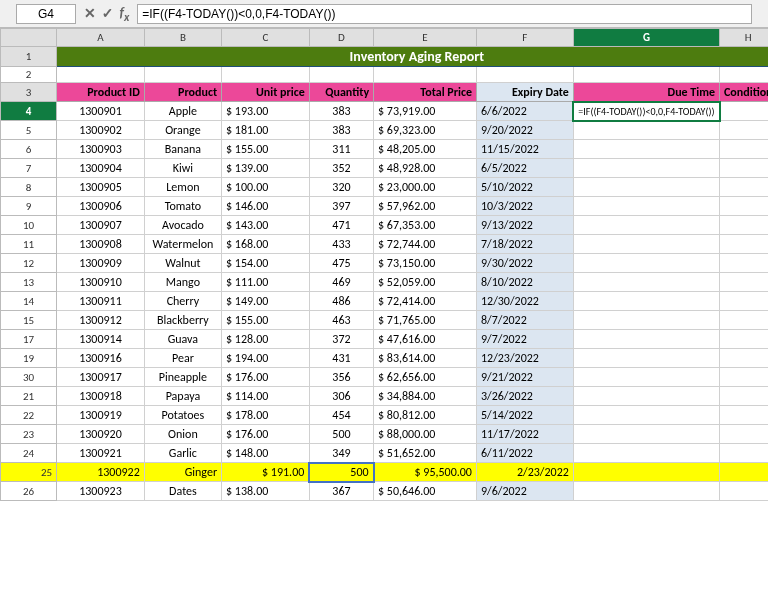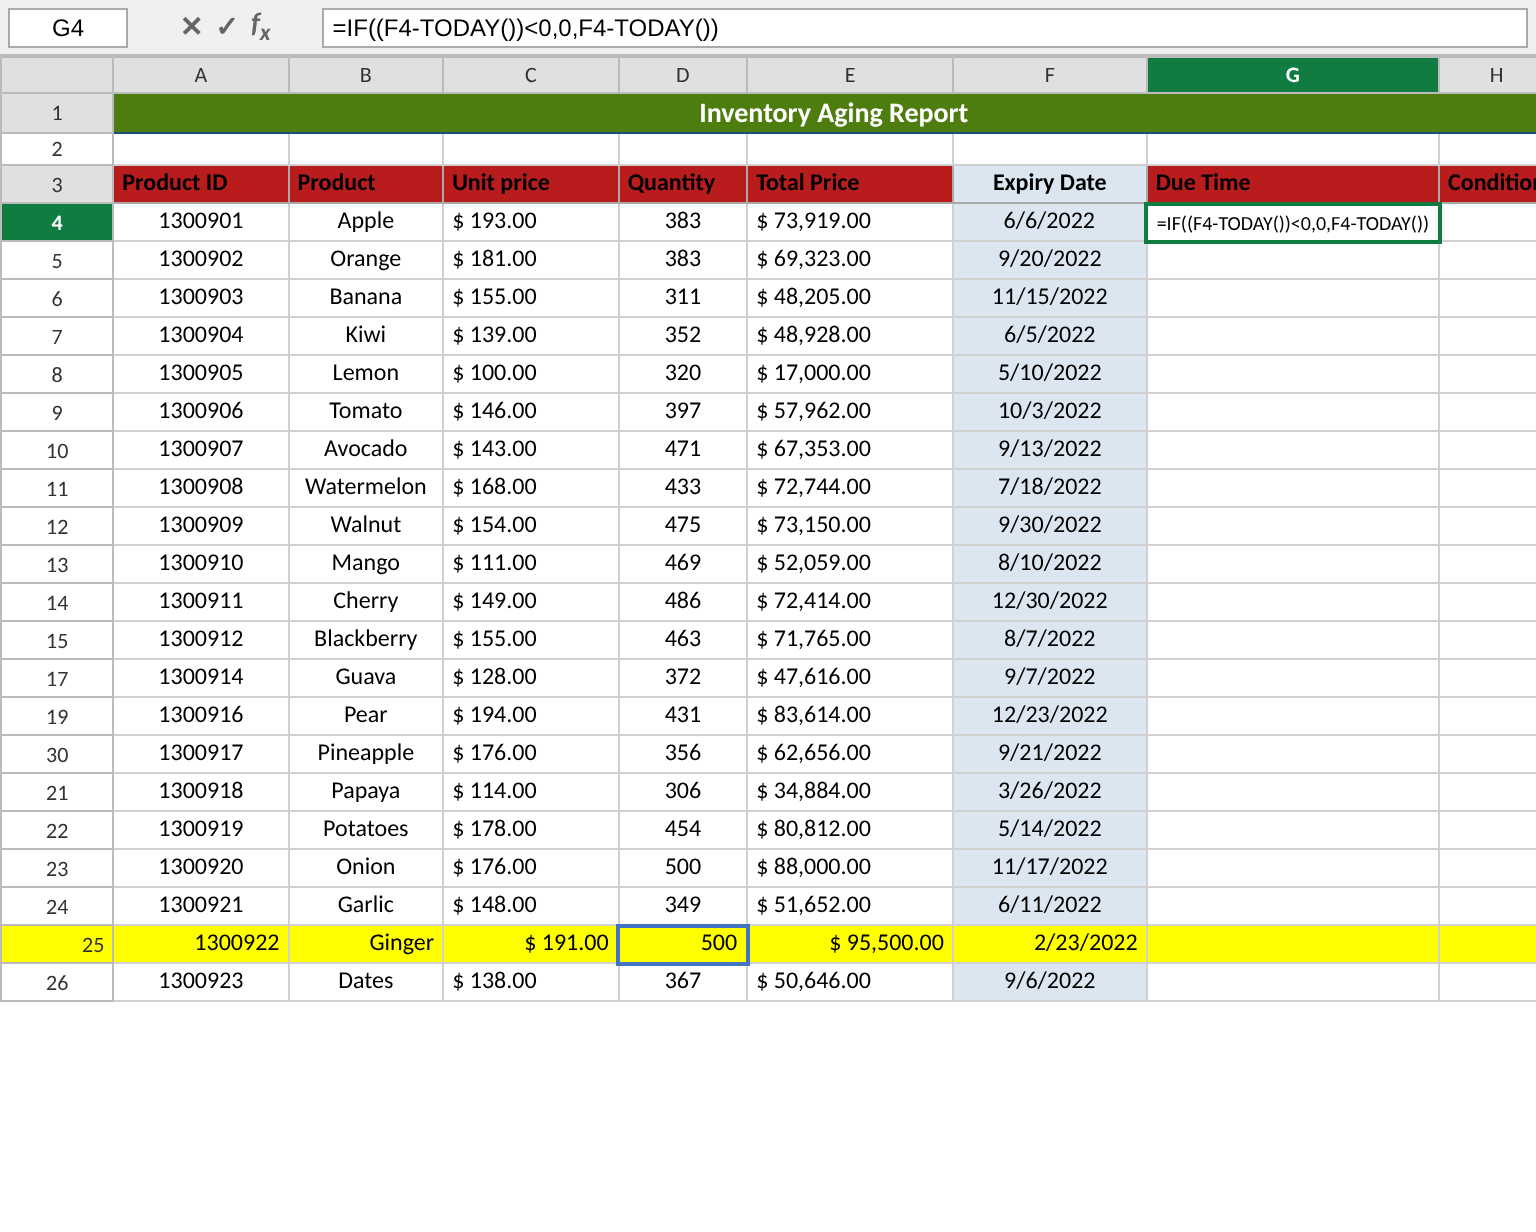--- a/index.html
+++ b/index.html
@@ -10,22 +10,22 @@
       overflow: hidden;
     }
 
     
     .formula-bar {
       display: flex;
       align-items: center;
       height: 28px;
       border-bottom: 1px solid #bbb;
       background: #f0f0f0;
-      padding: 0 4px;
-      gap: 20px;
+      padding: 0 16px;
+      gap: 2px;
     }
     .cell-ref-box {
       width: 60px;
       height: 20px;
       border: 1px solid #aaa;
       font-size: 12px;
       text-align: center;
       background: #fff;
       padding: 0 4px;
     }
@@ -128,23 +128,23 @@
       background: #4d7c0f;
       color: #fff;
       font-weight: bold;
       font-size: 14px;
       text-align: center;
       border: 1px solid #1f4e79;
     }
 
     
     .header-cell {
-      background: #b91c1c;
+      background: #ec4899;
       font-weight: bold;
-      text-align: left;
+      text-align: right;
       border: 1px solid #aaa;
       font-size: 12px;
     }
 
     
     .data-row td {
       background: #fff;
     }
     .text-center {
       text-align: center;
@@ -155,21 +155,20 @@
       background: #fff !important;
       border: 2px solid #107c41 !important;
       color: #000;
       font-size: 11px;
       overflow: visible;
     }
 
     
     .expiry-cell {
       background: #dce6f1 !important;
-      text-align: center;
     }
 
     
     .highlight-row td {
       background: #ffff00 !important;
       padding-left: 40px;
     }
     
     
     .row-empty td {
@@ -289,21 +288,21 @@
           <td class="expiry-cell">6/5/2022</td>
           <td></td>
           <td></td>
         </tr>
         <tr class="data-row">
           <td class="row-header-cell">8</td>
           <td class="text-center">1300905</td>
           <td class="text-center">Lemon</td>
           <td>$ 100.00</td>
           <td class="text-center">320</td>
-          <td>$ 17,000.00</td>
+          <td>$ 23,000.00</td>
           <td class="expiry-cell">5/10/2022</td>
           <td></td>
           <td></td>
         </tr>
         <tr class="data-row">
           <td class="row-header-cell">9</td>
           <td class="text-center">1300906</td>
           <td class="text-center">Tomato</td>
           <td>$ 146.00</td>
           <td class="text-center">397</td>

